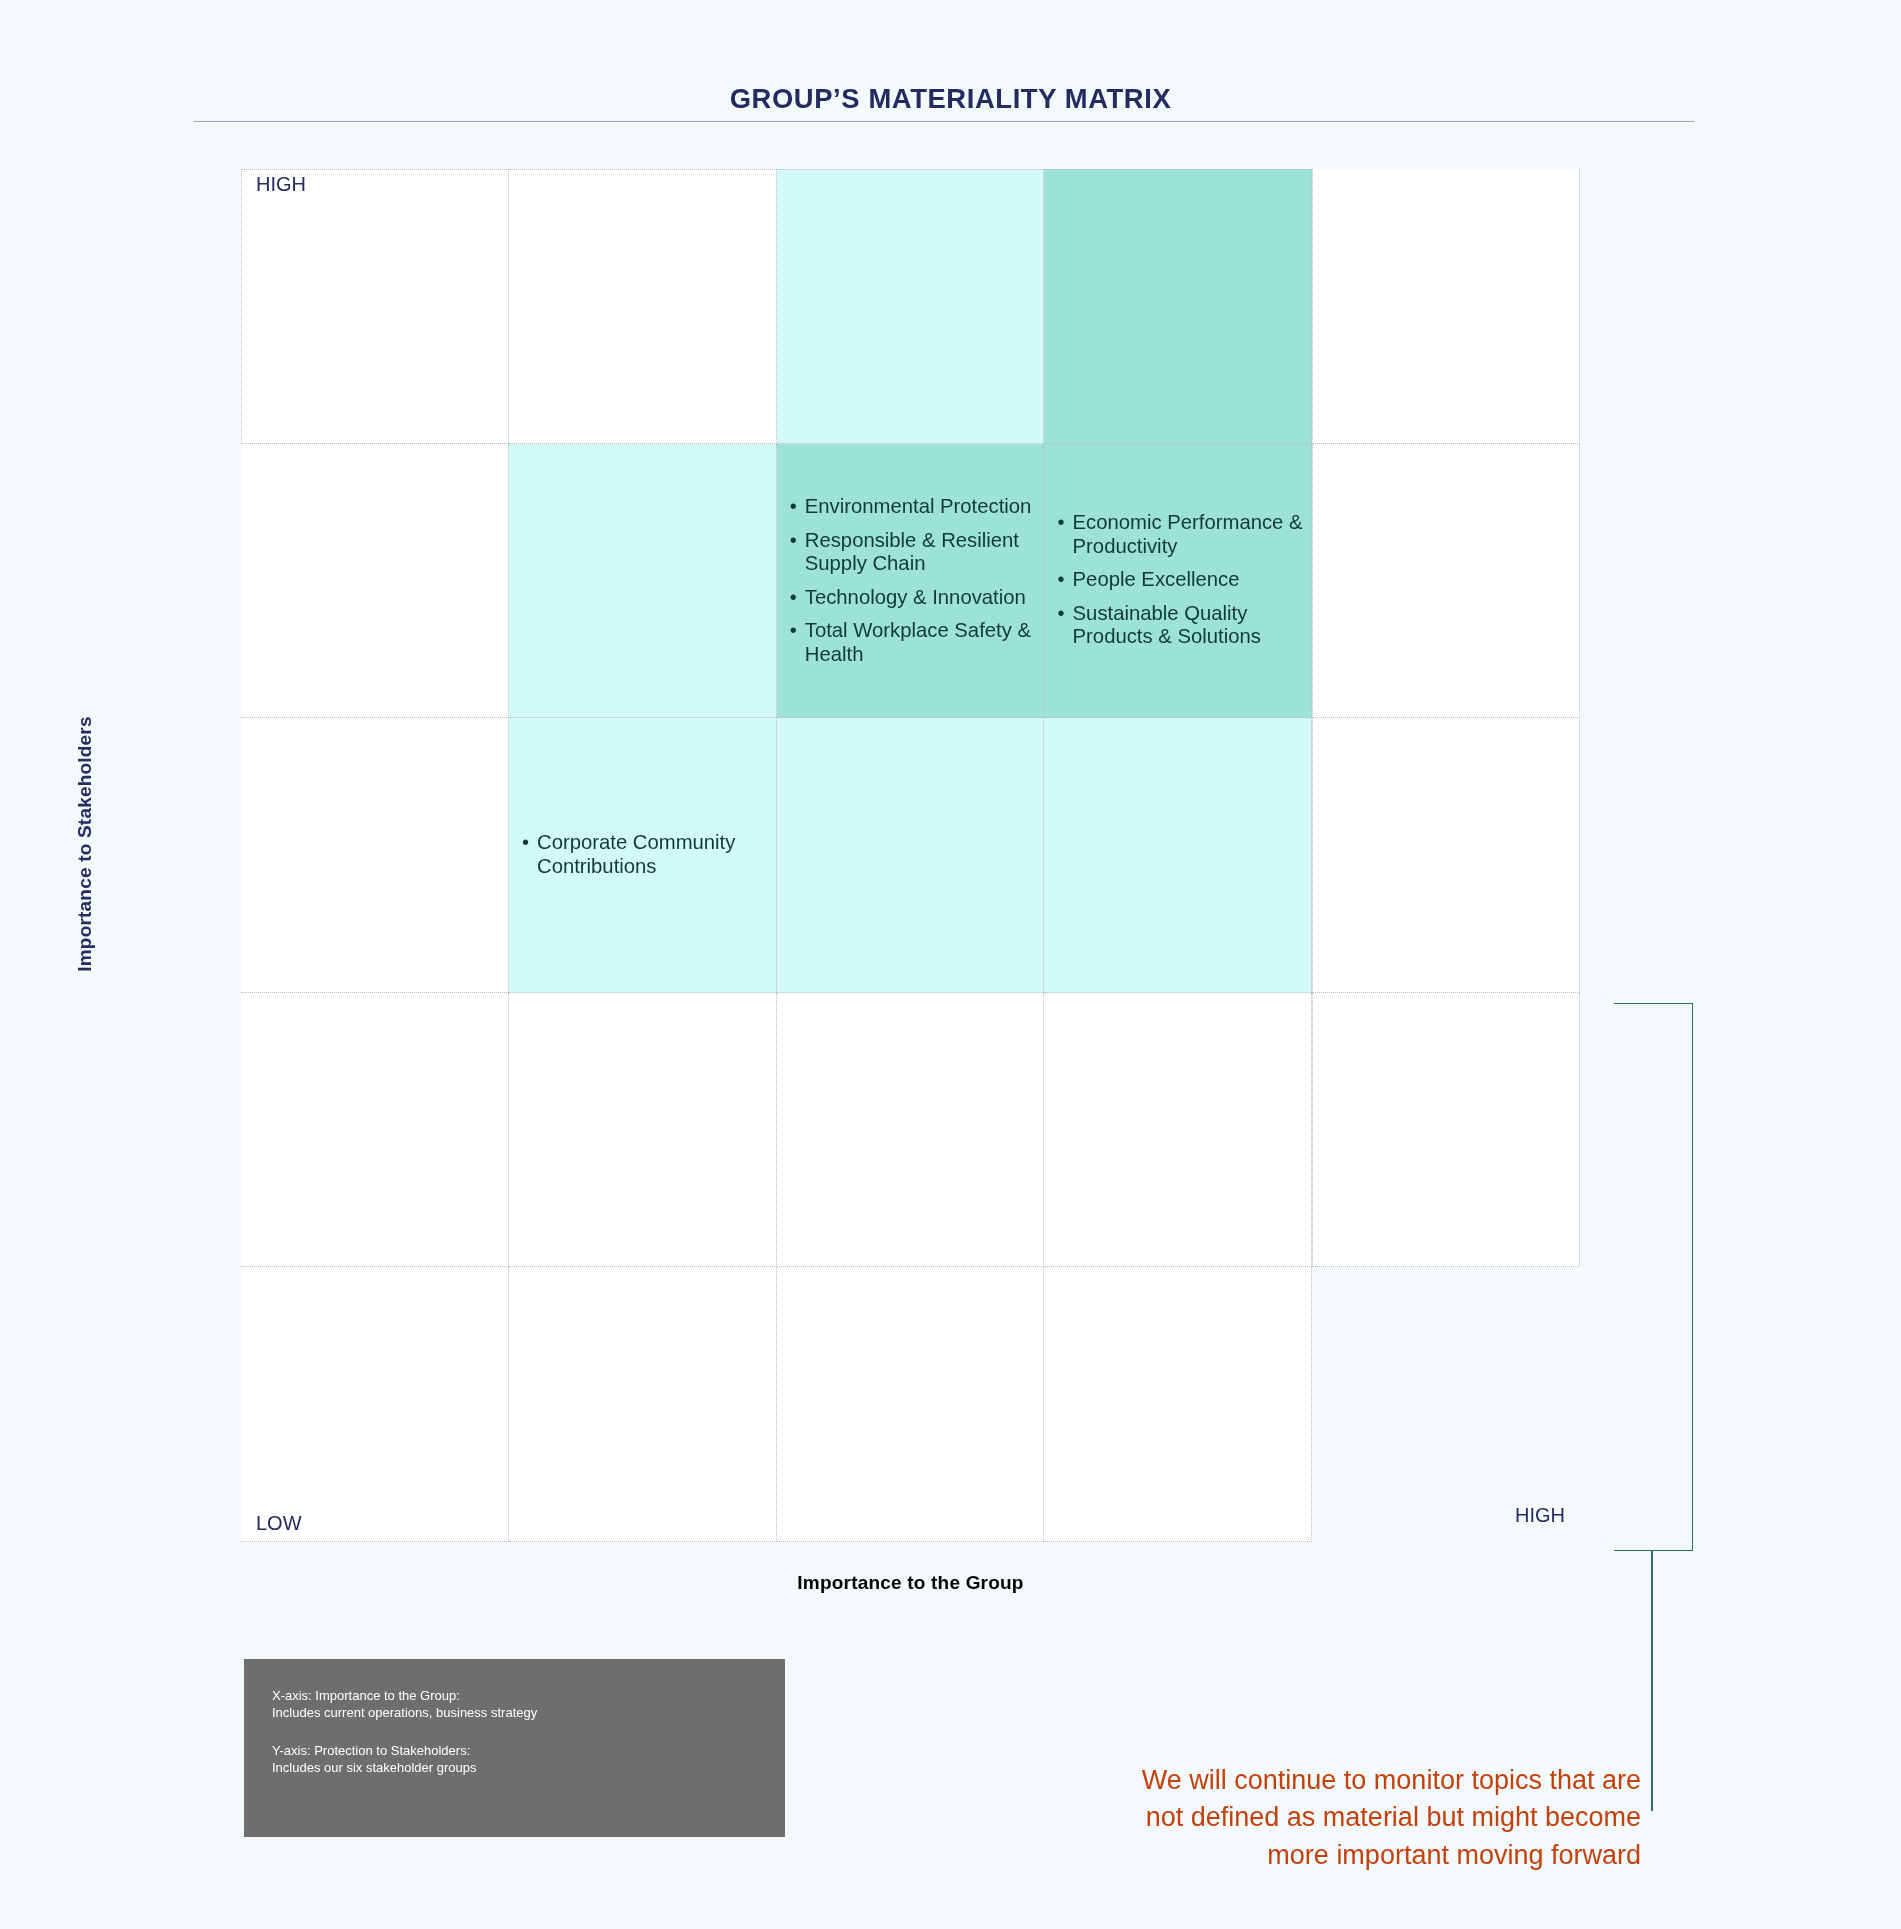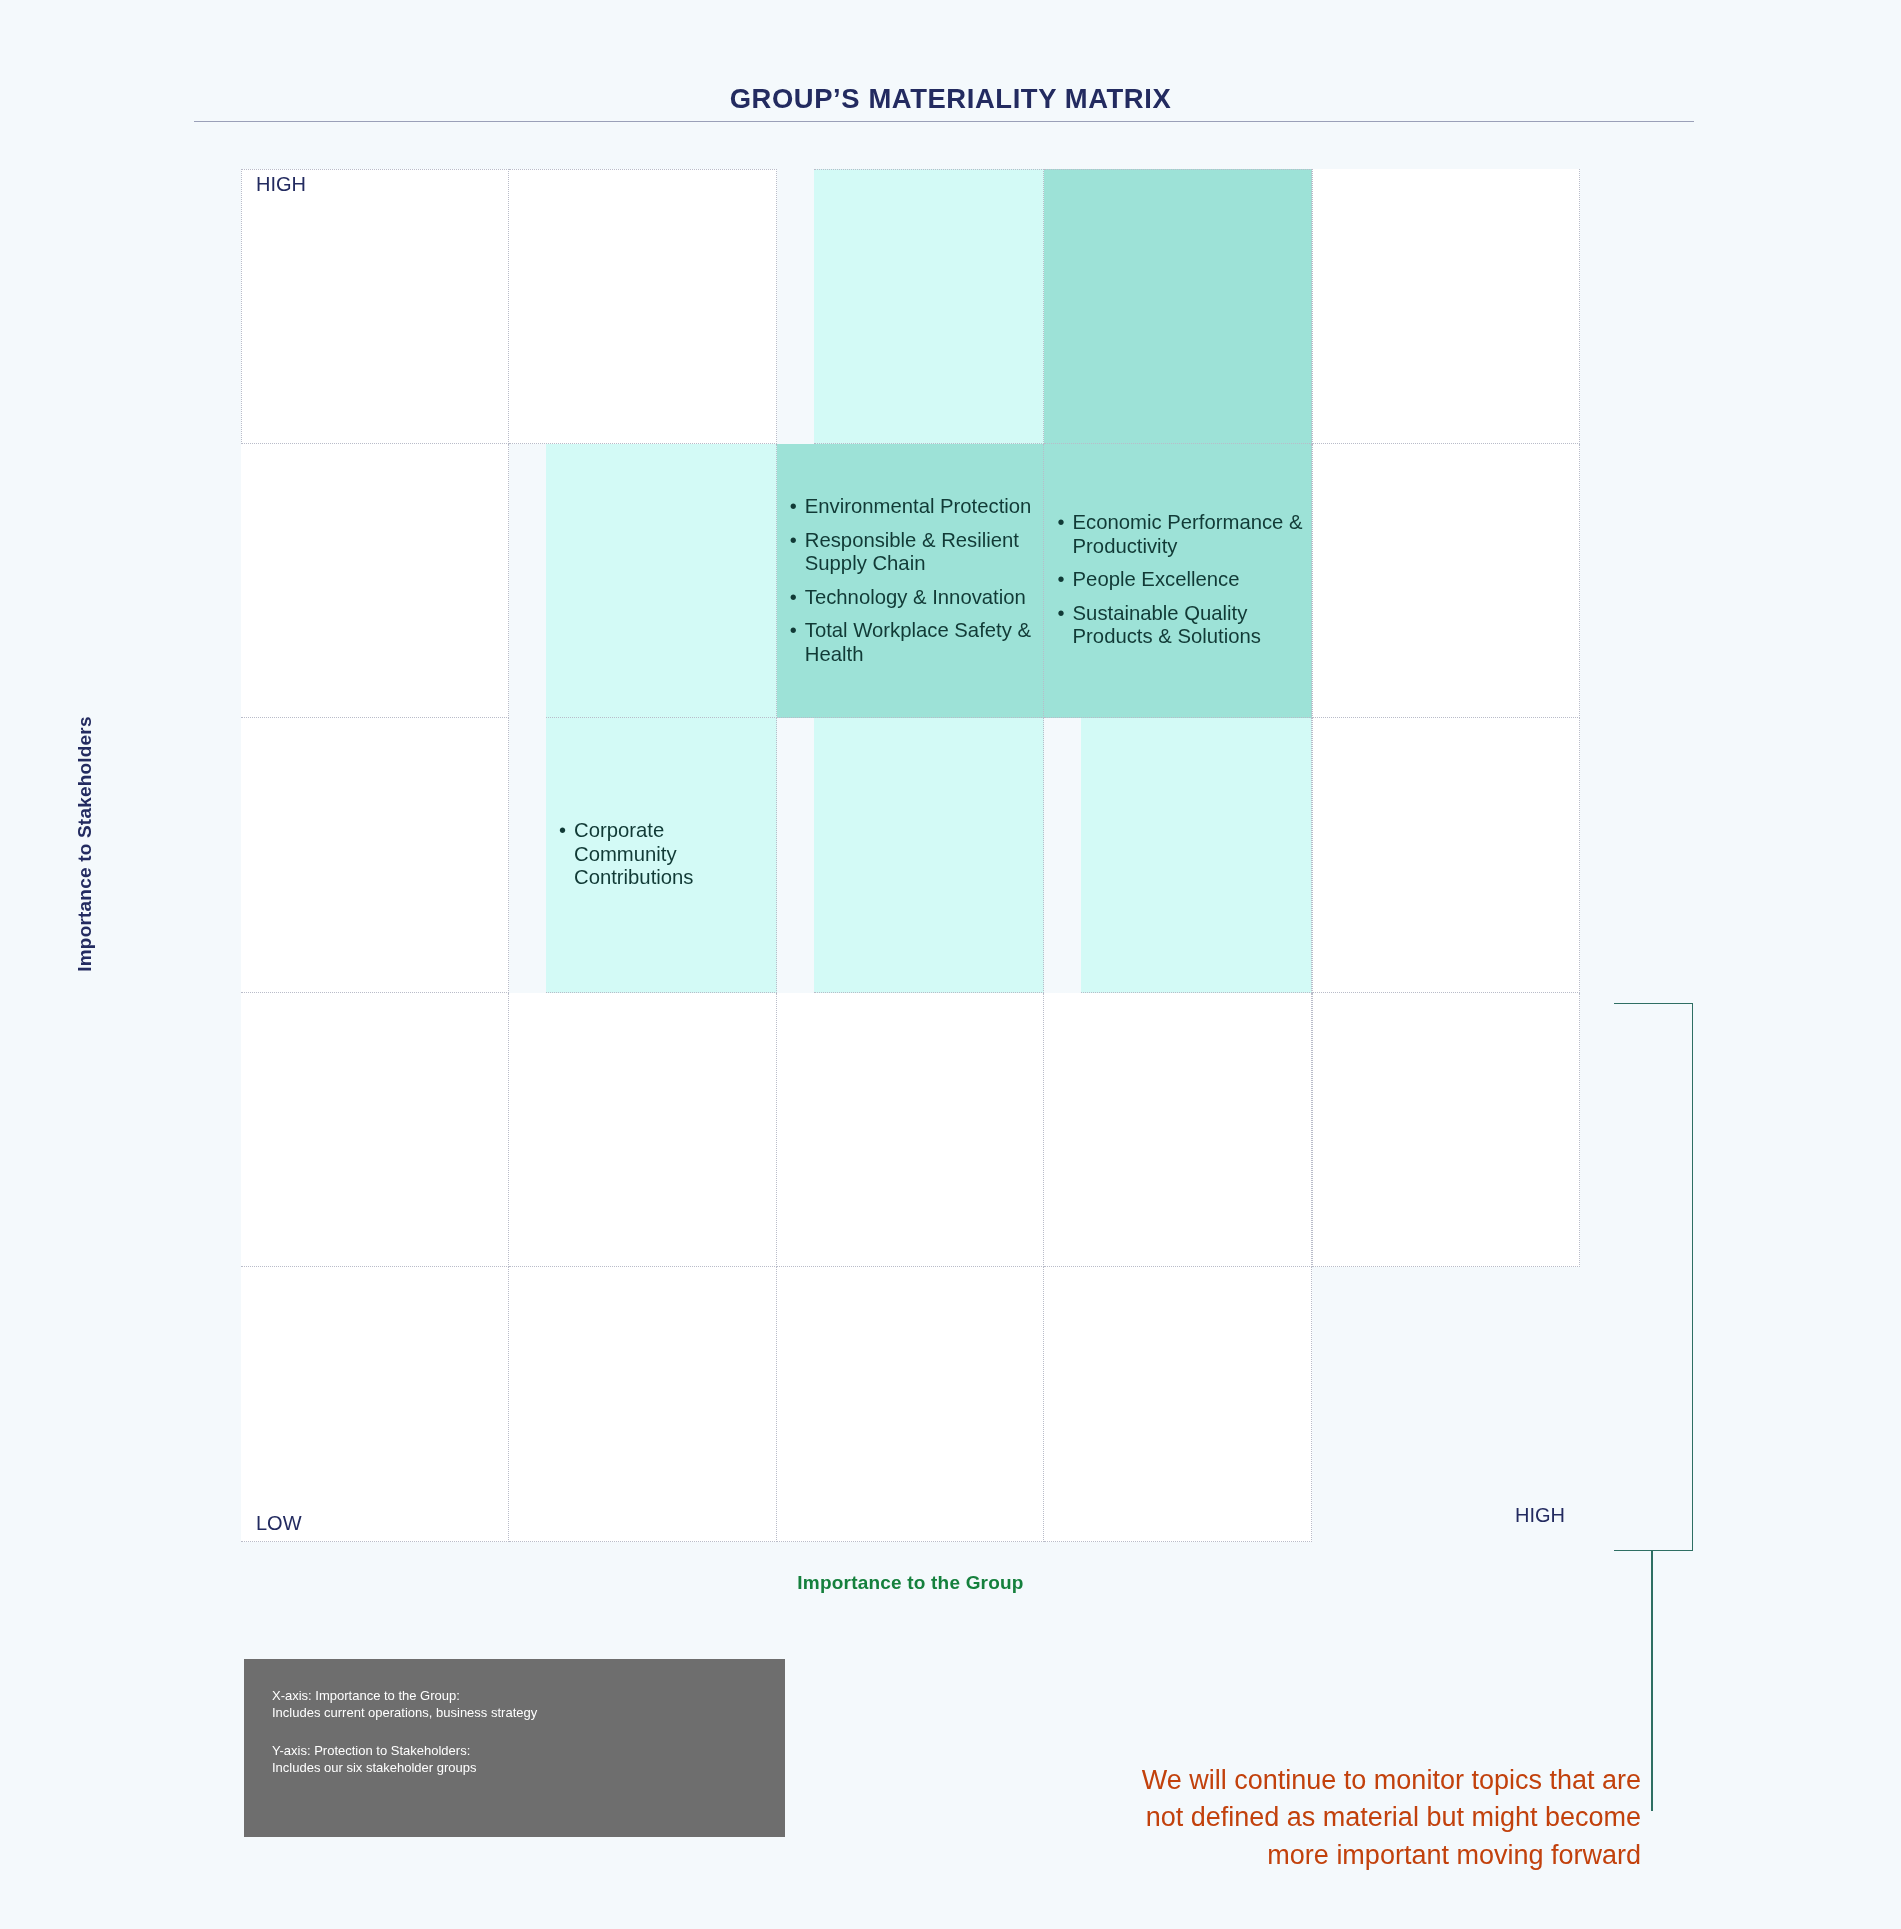--- a/index.html
+++ b/index.html
@@ -51,21 +51,21 @@
     letter-spacing: 0.2px;
   }
   .x-axis-label {
     position: absolute;
     left: 241px;
     top: 1572px;
     width: 1339px;
     text-align: center;
     font-size: 19px;
     font-weight: bold;
-    color: #15803d;
+    color: #000000;
     letter-spacing: 0.2px;
   }
 
   
   .matrix {
     position: absolute;
     left: 241px;
     top: 169px;
     width: 1339px;
     height: 1373px;
@@ -77,21 +77,21 @@
     position: relative;
     border-right: 0.9px dotted #b9bcc9;
     border-bottom: 0.9px dotted #b9bcc9;
     background: #FFFFFF;
     box-sizing: border-box;
   }
   .cell.first-col { border-left: 0.9px dotted #b9bcc9; }
   .cell.first-row { border-top: 0.9px dotted #b9bcc9; }
 
   .cell.tier-none  { background: #FFFFFF; }
-  .cell.tier-low   { background: #D3FAF6; margin-left: 37px; }
+  .cell.tier-low   { background: #D3FAF6; }
   .cell.tier-mid   { background: #9DE2D7; }
   .cell.tier-high  { background: #3FC3B0; }
 
   .cell-items {
     position: absolute;
     left: 13.2px;
     right: 7.6px;
     top: 50%;
     transform: translateY(-50%);
     margin: 0;

